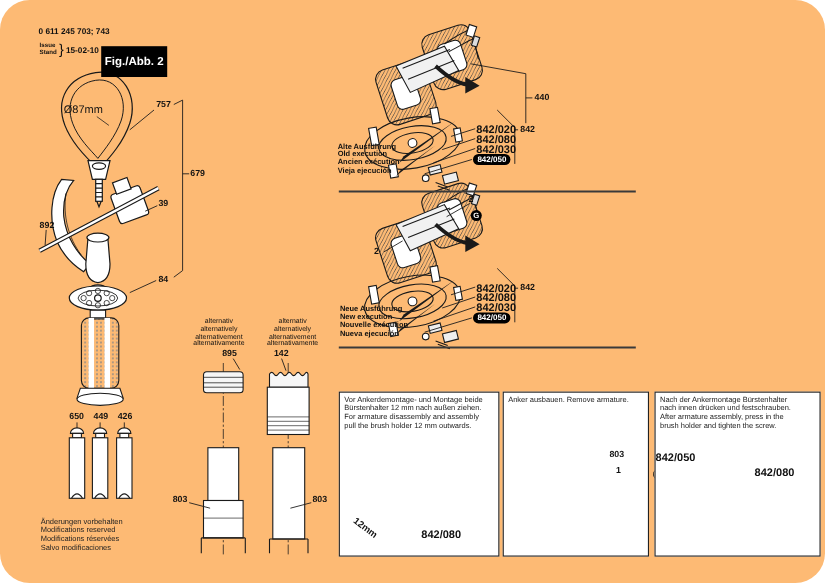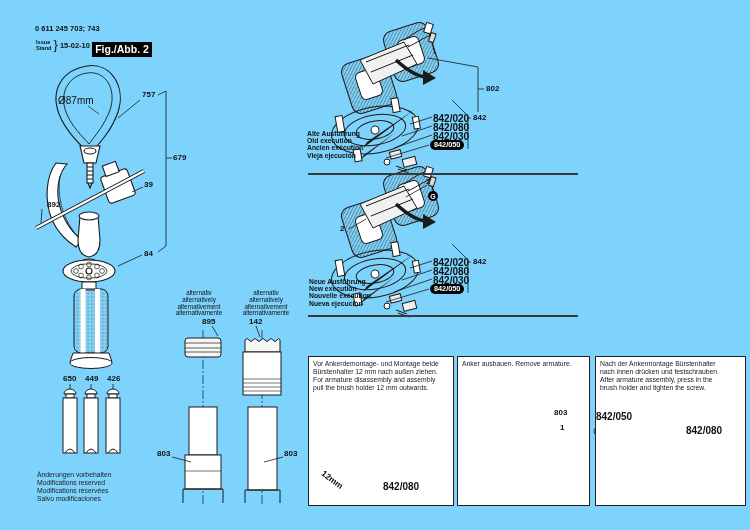--- a/index.html
+++ b/index.html
@@ -1,32 +1,32 @@
 <!DOCTYPE html>
 <html><head>
 <meta charset="utf-8">
 <style>
   html,body{margin:0;padding:0;background:#fff;}
-  #page{position:relative;width:750px;height:530px;background:#7dd3fc;overflow:hidden;
-        font-family:"Liberation Sans",sans-serif;color:#111;}
+  #page{position:relative;width:750px;height:530px;background:#fdba74;overflow:hidden;
+        font-family:"Liberation Sans",sans-serif;color:#111;border-radius:27px;}
   svg{position:absolute;left:0;top:0;}
   .lbl{position:absolute;font:bold 8px/1 "Liberation Sans",sans-serif;color:#111;white-space:nowrap;}
   .lbl.sm{font-size:10px;}
   .pill{position:absolute;background:#000;color:#fff;border-radius:6px;padding:1px 4px 1.5px;
         font:bold 7.3px/1 "Liberation Sans",sans-serif;white-space:nowrap;}
   .tb{position:absolute;font:bold 6.8px/7.2px "Liberation Sans",sans-serif;color:#111;white-space:nowrap;}
   .tb.reg{font-weight:400;font-size:6.3px;line-height:6.8px;text-align:center;}
   .ibox{position:absolute;border:1.3px solid #222;background:#fff;}
   .ibox .txt{position:absolute;left:4px;top:3px;font:400 6.8px/7.9px "Liberation Sans",sans-serif;color:#222;white-space:nowrap;}
   .hdrnum{position:absolute;left:35px;top:25px;font:bold 7.5px/1 "Liberation Sans",sans-serif;}
   .issue{position:absolute;left:36px;top:40px;display:flex;align-items:center;gap:2px;}
   .issue .stack{font:bold 5.6px/5.8px "Liberation Sans",sans-serif;}
   .issue .brace{font:400 13px/1 "Liberation Sans",sans-serif;margin-top:-2px;}
   .issue .date{font:bold 7.5px/1 "Liberation Sans",sans-serif;}
-  .figbox{position:absolute;left:92px;top:42px;width:60px;height:15px;background:#000;color:#fff;
+  .figbox{position:absolute;left:92px;top:42px;width:60px;height:28px;background:#000;color:#fff;
           display:flex;align-items:center;justify-content:center;
           font:bold 10.5px/1 "Liberation Sans",sans-serif;}
   .footer{position:absolute;left:37px;top:471px;font:400 6.8px/8px "Liberation Sans",sans-serif;color:#222;}
   .rot12{position:absolute;left:325px;top:469px;font:bold 8.5px/1 "Liberation Sans",sans-serif;
          transform:rotate(37deg);transform-origin:left top;}
   .gbadge{position:absolute;left:428px;top:191px;width:10px;height:10px;background:#000;color:#fff;
           border-radius:50%;display:flex;align-items:center;justify-content:center;
           font:bold 7px/1 "Liberation Sans",sans-serif;}
 </style>
 </head>
@@ -319,21 +319,21 @@
     </div>
     <div class="brace">}</div>
     <div class="date">15-02-10</div>
   </div>
   <div class="figbox">Fig./Abb. 2</div>
 
   <div class="lbl" style="left:58px;top:96px;font-weight:400;font-size:10px">Ø87mm</div>
   <div class="lbl" style="left:142px;top:91px">757</div>
   <div class="lbl" style="left:173px;top:154px">679</div>
   <div class="lbl" style="left:144px;top:181px">39</div>
-  <div class="lbl" style="left:47px;top:201px">892</div>
+  <div class="lbl" style="left:36px;top:201px">892</div>
   <div class="lbl" style="left:144px;top:250px">84</div>
   <div class="lbl" style="left:63px;top:375px">650</div>
   <div class="lbl" style="left:85px;top:375px">449</div>
   <div class="lbl" style="left:107px;top:375px">426</div>
 
   <div class="tb reg" style="left:171px;top:290px;width:56px">
     <div>alternativ</div>
       <div>alternatively</div>
     <div>alternativement</div>
       <div>alternativamente</div>
@@ -344,21 +344,21 @@
     <div>alternativ</div>
       <div>alternatively</div>
     <div>alternativement</div>
       <div>alternativamente</div>
   </div>
   <div class="lbl" style="left:249px;top:318px">142</div>
 
   <div class="lbl" style="left:157px;top:450px">803</div>
   <div class="lbl" style="left:284px;top:450px">803</div>
 
-  <div class="lbl" style="left:486px;top:85px">802</div>
+  <div class="lbl" style="left:486px;top:85px">440</div>
   <div class="lbl" style="left:473px;top:114px">842</div>
   <div class="lbl sm" style="left:433px;top:114px">842/020</div>
   <div class="lbl sm" style="left:433px;top:123px">842/080</div>
   <div class="lbl sm" style="left:433px;top:132px">842/030</div>
   <div class="pill" style="left:430px;top:140px">842/050</div>
   <div class="tb" style="left:307px;top:130px">
     <div>Alte Ausführung</div>
       <div>Old execution</div>
     <div>Ancien exécution</div>
       <div>Vieja ejecución</div>

